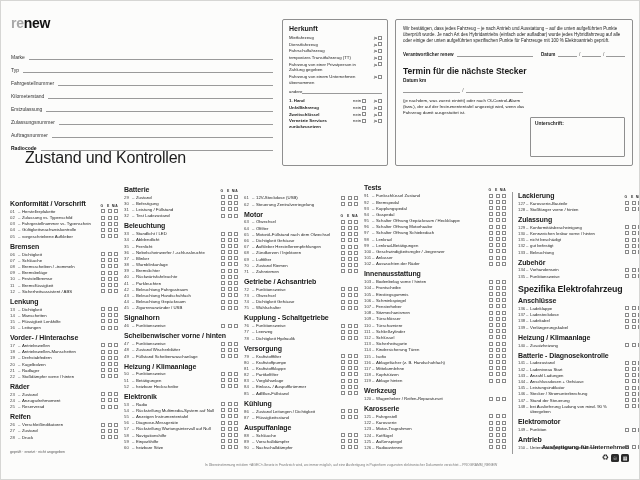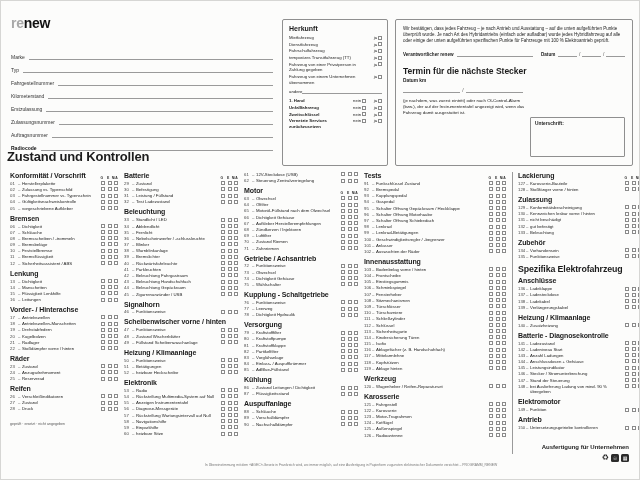--- a/index.html
+++ b/index.html
@@ -11,21 +11,21 @@
   #logo{position:absolute;left:10px;top:14px;font-size:14px;font-weight:bold;letter-spacing:-0.3px;}
   #logo .pre{color:#a8a8a8;}
   #logo .suf{color:#111;}
 
   #vehicle-fields{position:absolute;left:10px;top:46px;width:262px;}
   .field{display:flex;align-items:flex-end;height:13px;}
   .flabel{font-size:5px;color:#333;flex:none;padding-right:4px;}
   .flabel.b{font-weight:bold;color:#111;}
   .fline{flex:1;border-bottom:0.5px solid #9a9a9a;height:8px;}
 
-  #page-title{position:absolute;left:6px;top:148px;font-size:13px;font-weight:bold;letter-spacing:-0.2px;}
+  #page-title{position:absolute;left:24px;top:148px;font-size:16px;font-weight:normal;letter-spacing:-0.2px;}
 
   
   #herkunft{position:absolute;left:281px;top:18px;width:106px;height:147px;border:0.8px solid #8f8f8f;border-radius:2px;padding:5px 5px 4px 6px;}
   #herkunft h3{margin:0 0 3px 0;font-size:7px;}
   .hrow{display:flex;align-items:flex-start;font-size:4.3px;line-height:5.6px;margin-bottom:1.1px;}
   .hrow .hl{flex:1;padding-right:2px;}
   .hrow.bold .hl{font-weight:bold;}
   .ynlab{font-size:4.2px;color:#222;margin-right:1px;}
   .cb{display:inline-block;width:4px;height:4px;border:0.5px solid #8a8a8a;background:#fff;flex:none;}
   .hrow .cb{margin-top:0.6px;}
@@ -43,21 +43,21 @@
   #cert-sign-row .datecol{flex:none;width:92px;display:flex;align-items:flex-end;padding-left:8px;}
   .dline{border-bottom:0.5px solid #9a9a9a;height:6px;flex:1;}
   .slash{padding:0 2px;font-size:5px;color:#555;}
   #next-title{margin:9px 0 2px 0;font-size:8.5px;font-weight:bold;}
   #next-dk{font-size:4.8px;font-weight:bold;}
   #next-line{display:flex;width:120px;align-items:flex-end;margin:4px 0 5px 0;}
   #next-note{font-size:4.4px;line-height:5.8px;color:#222;width:125px;}
   #sigbox{position:absolute;right:7px;bottom:8px;width:95px;height:40px;border:0.7px solid #8f8f8f;border-radius:1px;padding:3px 4px;font-size:4.8px;font-weight:bold;}
 
   
-  #checklist{position:absolute;left:9px;top:171px;width:624px;height:282px;display:flex;gap:6px;}
+  #checklist{position:absolute;left:9px;top:171px;width:624px;height:282px;display:flex;gap:6px;align-items:flex-end;}
   .col{width:108px;flex:none;}
   .col.c2,.col.c3{width:114px;}
   .col.c4{width:142px;}
   .col.c5{width:130px;border-left:0.6px solid #9a9a9a;padding-left:5px;}
   .sec{margin-bottom:3.5px;}
   .sechead{display:flex;align-items:flex-end;margin-bottom:1.4px;}
   .sectitle{font-size:7px;font-weight:bold;letter-spacing:-0.1px;flex:1;line-height:7.5px;}
   .bigh{font-size:8.8px;font-weight:bold;margin:5px 0 3px 0;letter-spacing:-0.1px;}
   .leg{display:flex;flex:none;align-items:flex-end;}
   .leg i{font-style:normal;font-size:3.4px;font-weight:bold;width:6.5px;text-align:center;color:#333;}

